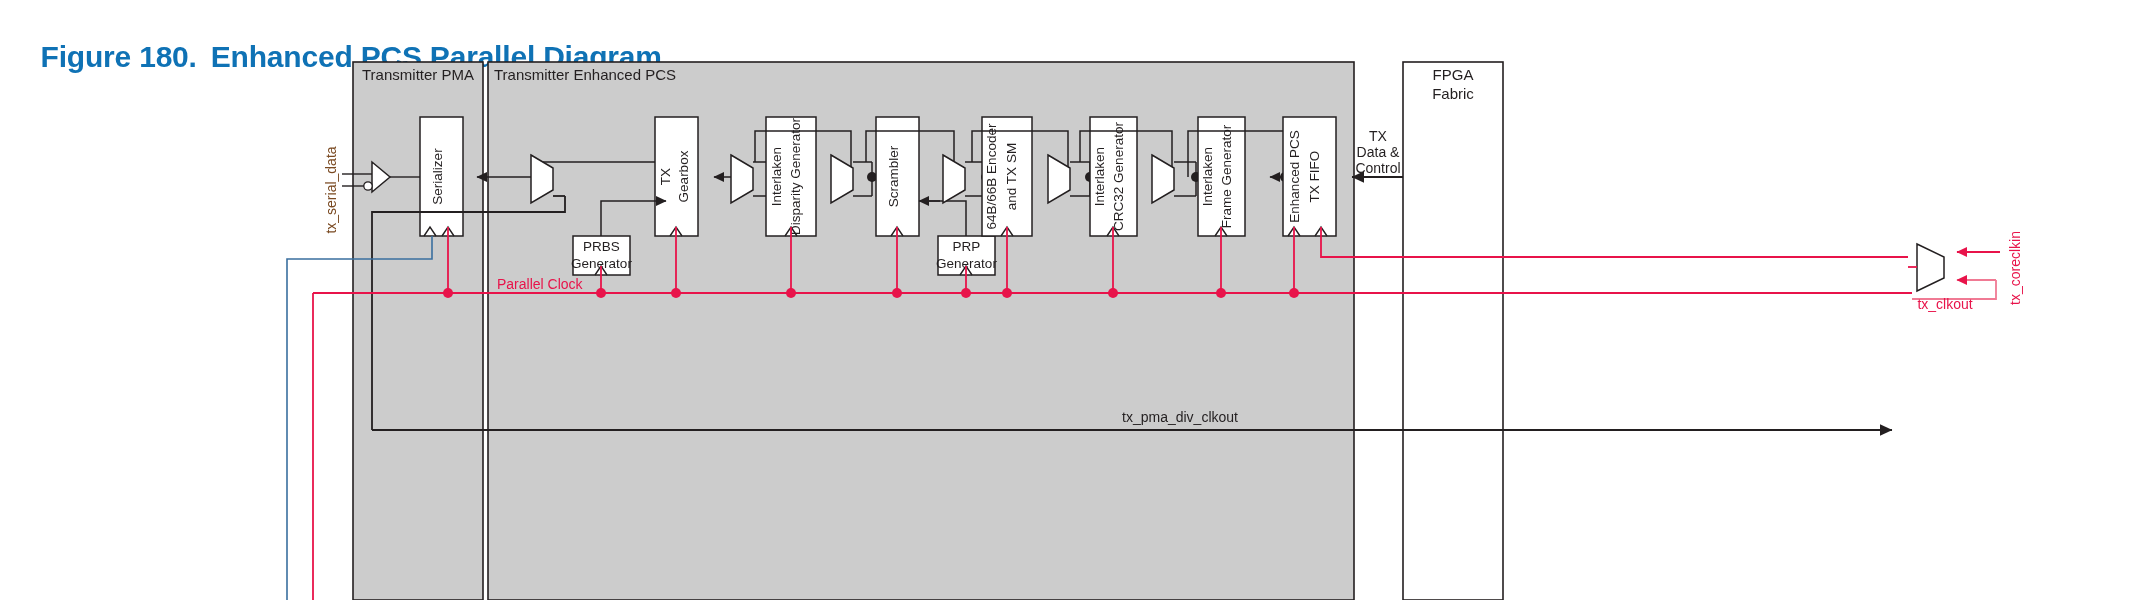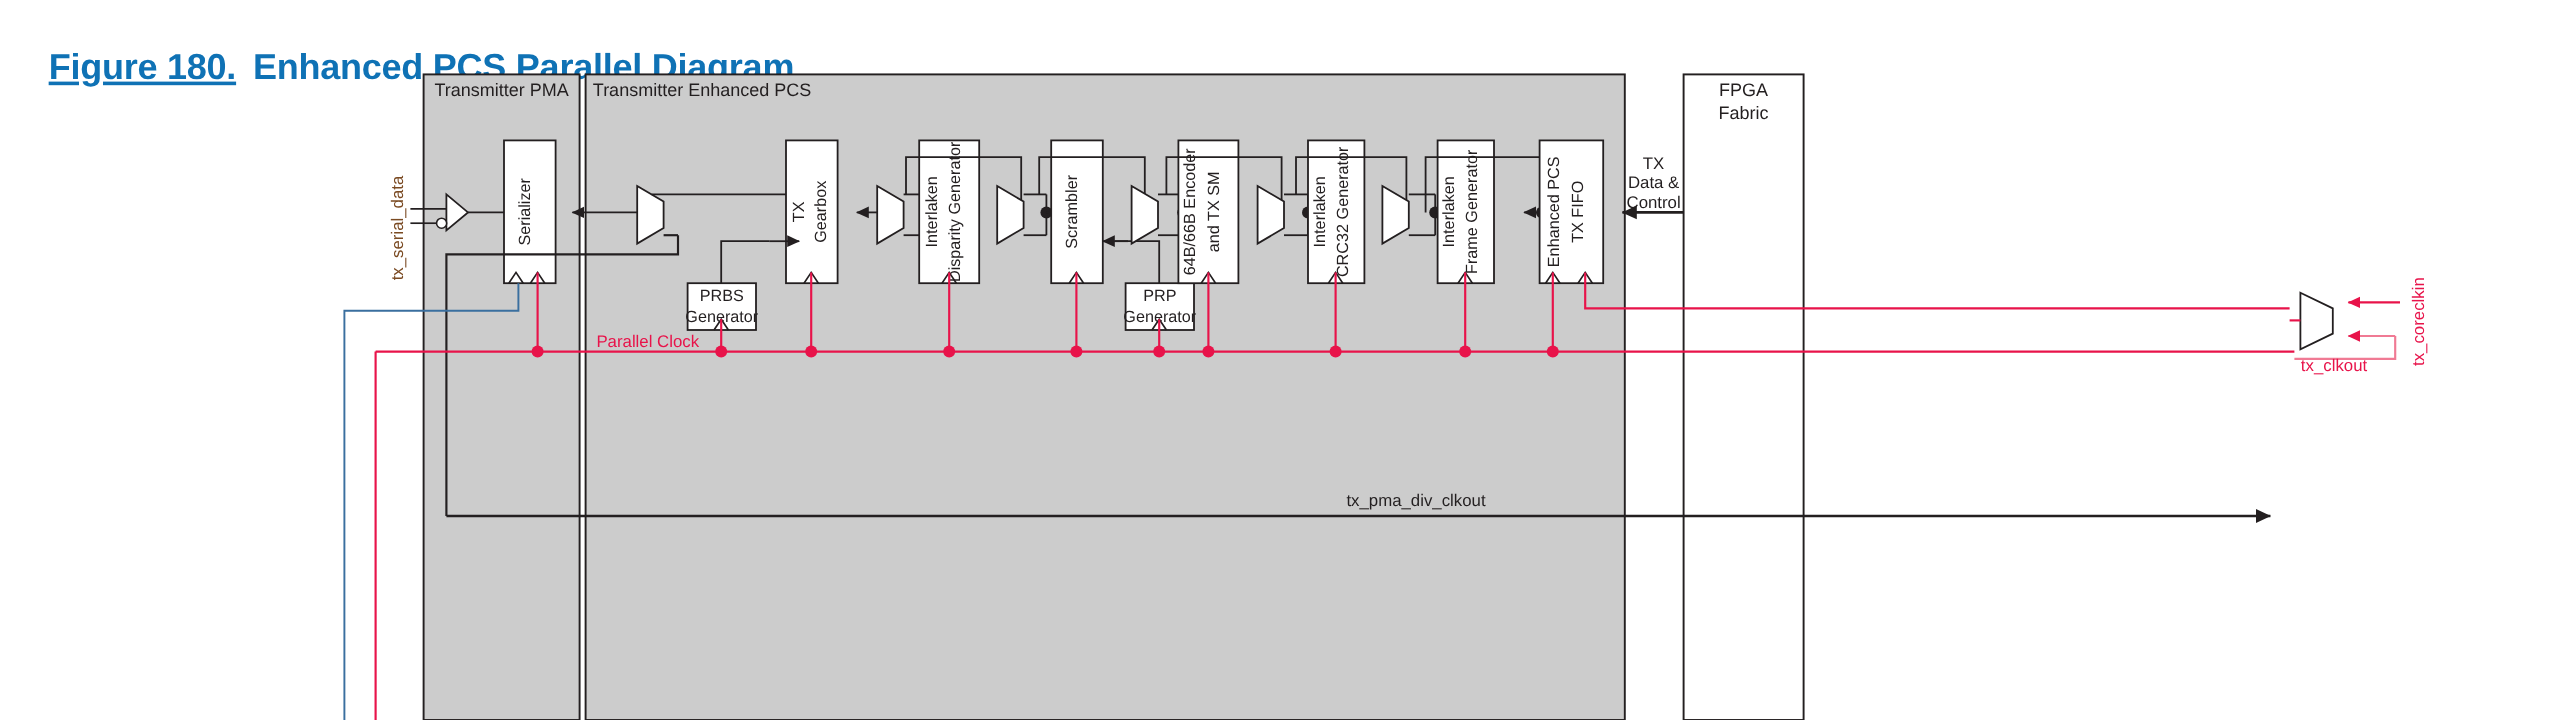--- a/index.html
+++ b/index.html
@@ -18,21 +18,21 @@
   #fig-title {
     position: absolute;
     left: 8px;
     top: 6px;
     font-size: 30px;
     font-weight: bold;
     color: #0f72b5;
     letter-spacing: -0.2px;
     white-space: pre;
   }
-  #fig-title .num { margin-right: 14px; text-decoration: underline; }
+  #fig-title .num { margin-right: 14px; }
   svg.diagram {
     position: absolute;
     left: 0;
     top: 0;
     width: 2134px;
     height: 600px;
   }
   text { font-family: "Liberation Sans", sans-serif; }
   .blk-label {
     font-size: 13.5px;

